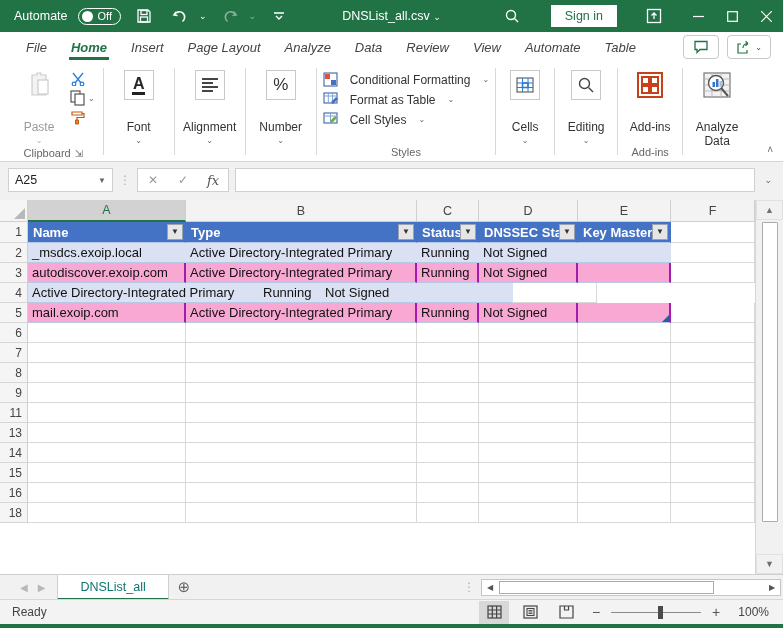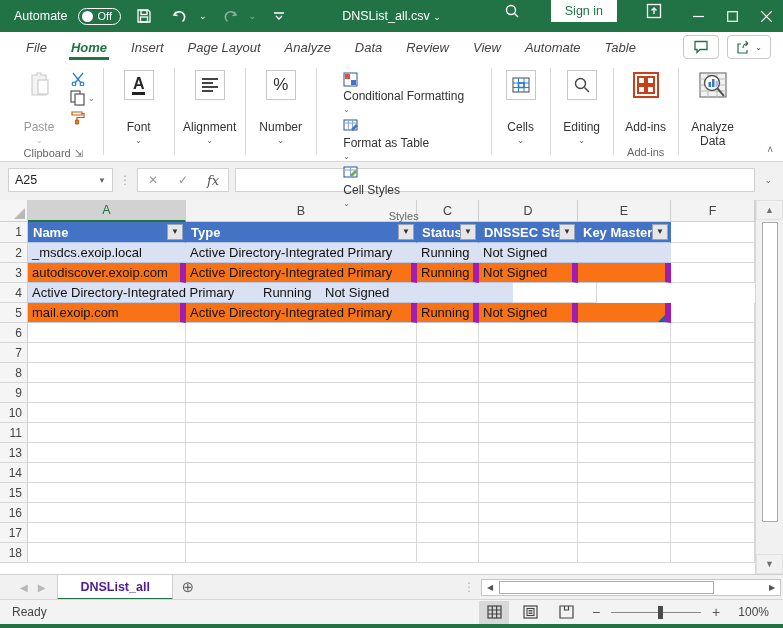--- a/index.html
+++ b/index.html
@@ -12,21 +12,21 @@
   .tb-left { display:flex; align-items:center; gap:10px; padding-left:14px; z-index:2; }
   .autosave-lbl { font-size:12.5px; }
   .as-toggle { display:flex; align-items:center; gap:5px; border:1px solid #fff; border-radius:9px; padding:1px 8px 1px 3px; height:17px; cursor:pointer; }
   .as-knob { width:11px; height:11px; background:#fff; border-radius:50%; }
   .as-state { font-size:11px; color:#fff; }
   .tb-icon { width:26px; height:22px; display:flex; align-items:center; justify-content:center; cursor:pointer; }
   .tb-icon svg { display:block; }
   .dim { opacity:0.45; }
   .chev { font-size:9px; margin-left:-4px; }
   .tb-title { position:absolute; left:0; right:0; text-align:center; font-size:12.5px; color:#fff; z-index:1; cursor:default; }
-  .tb-right { margin-left:auto; display:flex; align-items:flex-start; z-index:2; }
+  .tb-right { margin-left:auto; display:flex; align-items:center; z-index:2; }
   .signin { background:#fff; color:#217346; font-size:12.5px; padding:4px 14px; margin:0 10px; cursor:pointer; }
   .win-btn { width:34px; height:32px; display:flex; align-items:center; justify-content:center; font-size:13px; cursor:pointer; }
 
   
   .tabrow { height:30px; background:#fff; display:flex; align-items:center; padding-left:14px; flex:0 0 auto; }
   .rtab { padding:6px 12px 5px; font-size:13px; color:#444; cursor:pointer; position:relative; }
   .rtab.active { color:#217346; font-weight:bold; }
   .rtab.active::after { content:""; position:absolute; left:10px; right:10px; bottom:0; height:3px; background:#217346; }
   .tabrow-right { margin-left:auto; display:flex; gap:8px; padding-right:12px; }
   .pill-btn { border:1px solid #c8c8c8; border-radius:4px; height:24px; min-width:36px; display:flex; align-items:center; justify-content:center; gap:4px; cursor:pointer; background:#fff; padding:0 8px; }
@@ -39,21 +39,21 @@
   .rsep { width:1px; background:#d9d9d9; margin:2px 2px 6px; }
   .bigbtn { display:flex; flex-direction:column; align-items:center; width:58px; padding-top:4px; cursor:pointer; }
   .bigbtn .bicon { height:30px; display:flex; align-items:center; justify-content:center; }
   .bigbtn .blabel { font-size:12px; color:#333; margin-top:20px; line-height:14px; text-align:center; }
   .bigbtn .bchev { font-size:8px; color:#666; margin-top:2px; }
   .grayed { opacity:0.5; }
   .iconbox { width:30px; height:30px; border:1px solid #c8c8c8; display:flex; align-items:center; justify-content:center; background:#fff; }
   .clip-small { display:flex; flex-direction:column; gap:4px; padding:6px 2px 0 2px; }
   .smallrow { display:flex; align-items:center; gap:3px; cursor:pointer; }
   .styles-col { display:flex; flex-direction:column; gap:5px; padding-top:6px; }
-  .styles-item { display:flex; gap:2px; font-size:12px; color:#333; cursor:pointer;flex-direction:column; }
+  .styles-item { display:flex; align-items:center; gap:12px; font-size:12px; color:#333; cursor:pointer; }
   .styles-item .schev { font-size:8px; color:#666; }
   .launcher { font-size:10px; color:#666; cursor:pointer; }
   .collapse-chev { position:absolute; right:10px; bottom:6px; font-size:10px; color:#666; cursor:pointer; }
   .font-icon { font-weight:bold; font-size:16px; border-bottom:3px solid #222; line-height:17px; padding:0 1px; }
   .pct-icon { font-size:17px; color:#333; }
   .align-icon div { height:2px; background:#444; margin:2px 0; }
 
   
   .formularow { height:38px; background:#f1f1f1; display:flex; align-items:center; padding:5px 8px 7px 8px; gap:6px; flex:0 0 auto; }
   .namebox { width:105px; height:24px; background:#fff; border:1px solid #d0d0d0; display:flex; align-items:center; padding:0 6px; cursor:text; }
@@ -76,35 +76,35 @@
   .colhdr.selected { background:#d2d2d2; color:#217346; border-bottom:2px solid #217346; }
   .rowsarea { flex:1 1 auto; overflow:hidden; }
   .grow { display:flex; height:20px; }
   .grow.hdr { height:21px; }
   .rowhdr { width:28px; background:#f5f5f5; border-right:1px solid #cfcfcf; border-bottom:1px solid #d6d6d6; font-size:12px; color:#444; display:flex; align-items:center; justify-content:flex-end; padding-right:5px; cursor:pointer; flex:0 0 auto; }
   .cell { border-right:1px solid #d9d9d9; border-bottom:1px solid #d9d9d9; background:#fff; cursor:cell; flex:0 0 auto; }
   .hcell { background:#4472C4; color:#fff; font-weight:bold; font-size:13px; display:flex; align-items:center; padding:0 2px 0 5px; border-right:1px solid #4472C4; border-bottom:1px solid #b4c7e7; cursor:cell; overflow:hidden; }
   .hcell .hlabel { flex:1; white-space:nowrap; overflow:hidden; }
   .filterbtn { width:16px; height:16px; background:#e6e6e6; border:1px solid #9aa4b0; display:flex; align-items:center; justify-content:center; cursor:pointer; flex:0 0 auto; }
   .filterbtn span { font-size:8px; color:#333; line-height:1; }
-  .tcell { display:flex; align-items:center; padding:0 4px; font-size:13px; color:#111; border-bottom:1px solid #b8c9e6; border-right:6px solid #a21caf; background:#f97316; cursor:cell; white-space:nowrap; overflow:hidden; position:relative; flex:0 0 auto; }
+  .tcell { display:flex; align-items:center; padding:0 4px; font-size:13px; color:#111; border-bottom:1px solid #b8c9e6; border-right:2px solid #a21caf; background:#f9a8d4; cursor:cell; white-space:nowrap; overflow:hidden; position:relative; flex:0 0 auto; }
   .banded { background:#D9E1F2; border-right:1px solid #D9E1F2; }
   .resize-handle { position:absolute; right:0; bottom:0; width:0; height:0; border-style:solid; border-width:0 0 7px 7px; border-color:transparent transparent #2E5AA0 transparent; cursor:nwse-resize; }
 
   
   .vscroll { width:28px; background:#f1f1f1; border-left:1px solid #d6d6d6; display:flex; flex-direction:column; align-items:center; flex:0 0 auto; }
   .sb-btn { width:100%; height:20px; display:flex; align-items:center; justify-content:center; color:#707070; font-size:9px; cursor:pointer; background:#f1f1f1; border:1px solid #e1e1e1; }
   .v-thumb { width:16px; flex:0 0 300px; background:#ffffff; border:1px solid #ababab; margin-top:2px; border-radius:1px; cursor:grab; }
   .v-track-rest { flex:1; }
 
   
   .sheetbar { height:25px; background:#f1f1f1; border-top:1px solid #cfcfcf; display:flex; align-items:center; flex:0 0 auto; }
   .sheetnav { display:flex; gap:10px; padding:0 12px 0 20px; color:#b8b8b8; font-size:10px; }
   .sheettab { height:25px; background:#fff; border-right:1px solid #d0d0d0; border-left:1px solid #d0d0d0; display:flex; align-items:center; padding:0 22px; font-size:12.5px; cursor:pointer; }
-  .sheettab.active { color:#4c1d95; font-weight:bold; border-bottom:2px solid #217346; }
+  .sheettab.active { color:#0f766e; font-weight:normal; border-bottom:2px solid #217346; }
   .addsheet { width:30px; display:flex; align-items:center; justify-content:center; color:#666; font-size:15px; cursor:pointer; }
   .sheetbar-right { margin-left:auto; display:flex; align-items:center; gap:6px; padding-right:2px; }
   .hscroll { width:300px; height:17px; background:#fff; border:1px solid #c6c6c6; display:flex; align-items:center; }
   .h-btn { width:16px; height:15px; display:flex; align-items:center; justify-content:center; font-size:8px; color:#555; cursor:pointer; }
   .h-thumb { height:13px; width:215px; background:#fff; border:1px solid #ababab; margin:0 1px; cursor:grab; }
   .h-track { flex:1; }
 
   
   .statusbar { height:25px; background:#f3f3f3; border-top:1px solid #d6d6d6; display:flex; align-items:center; flex:0 0 auto; }
   .status-mode { padding-left:12px; font-size:12px; color:#444; }
@@ -555,29 +555,20 @@
           <div class="grow">
             <div class="rowhdr">9</div>
             <div class="cell" style="width: 158px;"></div>
             <div class="cell" style="width: 231px;"></div>
             <div class="cell" style="width: 62px;"></div>
             <div class="cell" style="width: 99px;"></div>
             <div class="cell" style="width: 93px;"></div>
             <div class="cell" style="width: 84px;"></div>
           </div>
           <div class="grow">
-            <div class="rowhdr">10</div>
-            <div class="cell" style="width: 158px;"></div>
-            <div class="cell" style="width: 231px;"></div>
-            <div class="cell" style="width: 62px;"></div>
-            <div class="cell" style="width: 99px;"></div>
-            <div class="cell" style="width: 93px;"></div>
-            <div class="cell" style="width: 84px;"></div>
-          </div>
-          <div class="grow">
             <div class="rowhdr">11</div>
             <div class="cell" style="width: 158px;"></div>
             <div class="cell" style="width: 231px;"></div>
             <div class="cell" style="width: 62px;"></div>
             <div class="cell" style="width: 99px;"></div>
             <div class="cell" style="width: 93px;"></div>
             <div class="cell" style="width: 84px;"></div>
           </div>
           <div class="grow">
             <div class="rowhdr">13</div>
@@ -601,29 +592,20 @@
             <div class="rowhdr">15</div>
             <div class="cell" style="width: 158px;"></div>
             <div class="cell" style="width: 231px;"></div>
             <div class="cell" style="width: 62px;"></div>
             <div class="cell" style="width: 99px;"></div>
             <div class="cell" style="width: 93px;"></div>
             <div class="cell" style="width: 84px;"></div>
           </div>
           <div class="grow">
             <div class="rowhdr">16</div>
-            <div class="cell" style="width: 158px;"></div>
-            <div class="cell" style="width: 231px;"></div>
-            <div class="cell" style="width: 62px;"></div>
-            <div class="cell" style="width: 99px;"></div>
-            <div class="cell" style="width: 93px;"></div>
-            <div class="cell" style="width: 84px;"></div>
-          </div>
-          <div class="grow">
-            <div class="rowhdr">17</div>
             <div class="cell" style="width: 158px;"></div>
             <div class="cell" style="width: 231px;"></div>
             <div class="cell" style="width: 62px;"></div>
             <div class="cell" style="width: 99px;"></div>
             <div class="cell" style="width: 93px;"></div>
             <div class="cell" style="width: 84px;"></div>
           </div>
           <div class="grow">
             <div class="rowhdr">18</div>
             <div class="cell" style="width: 158px;"></div>

